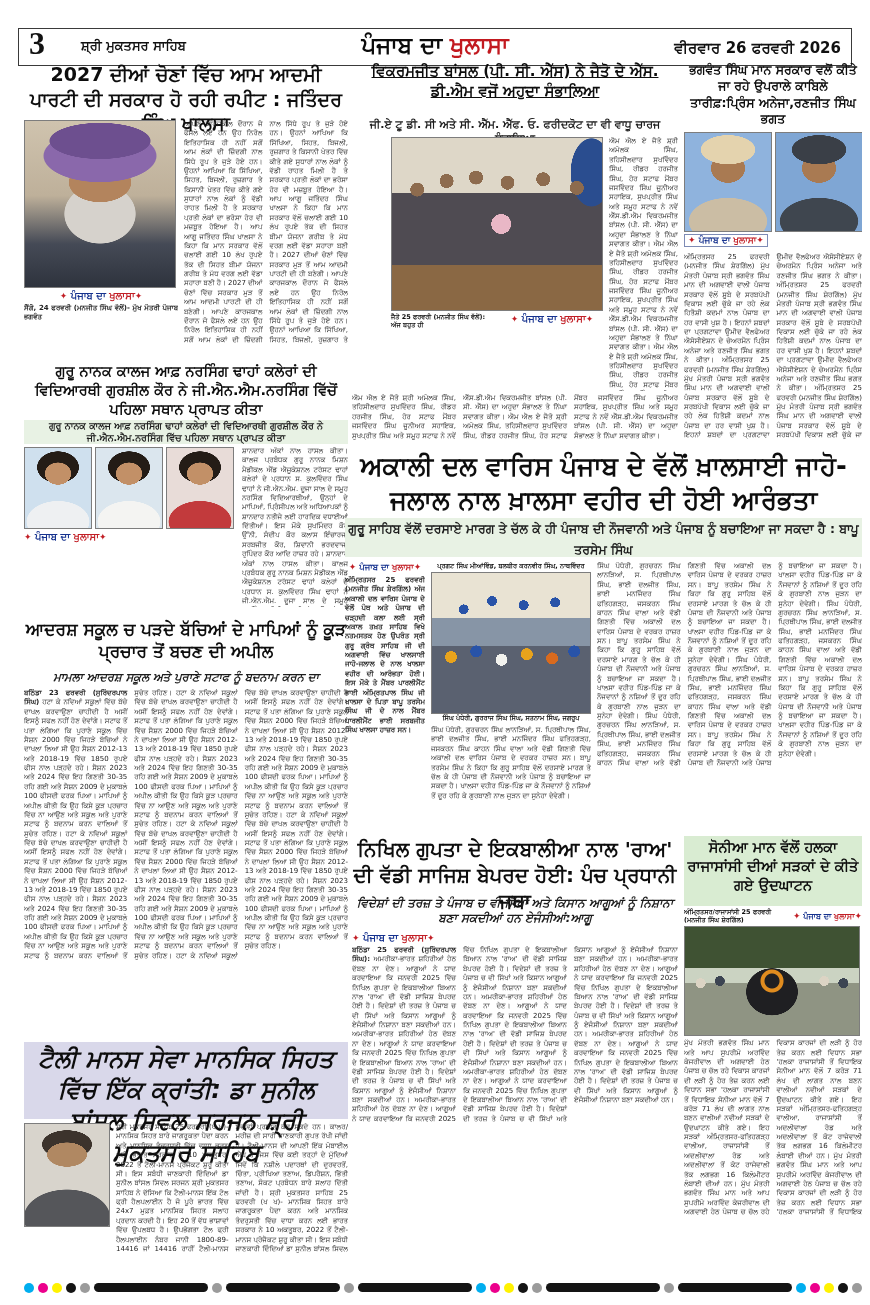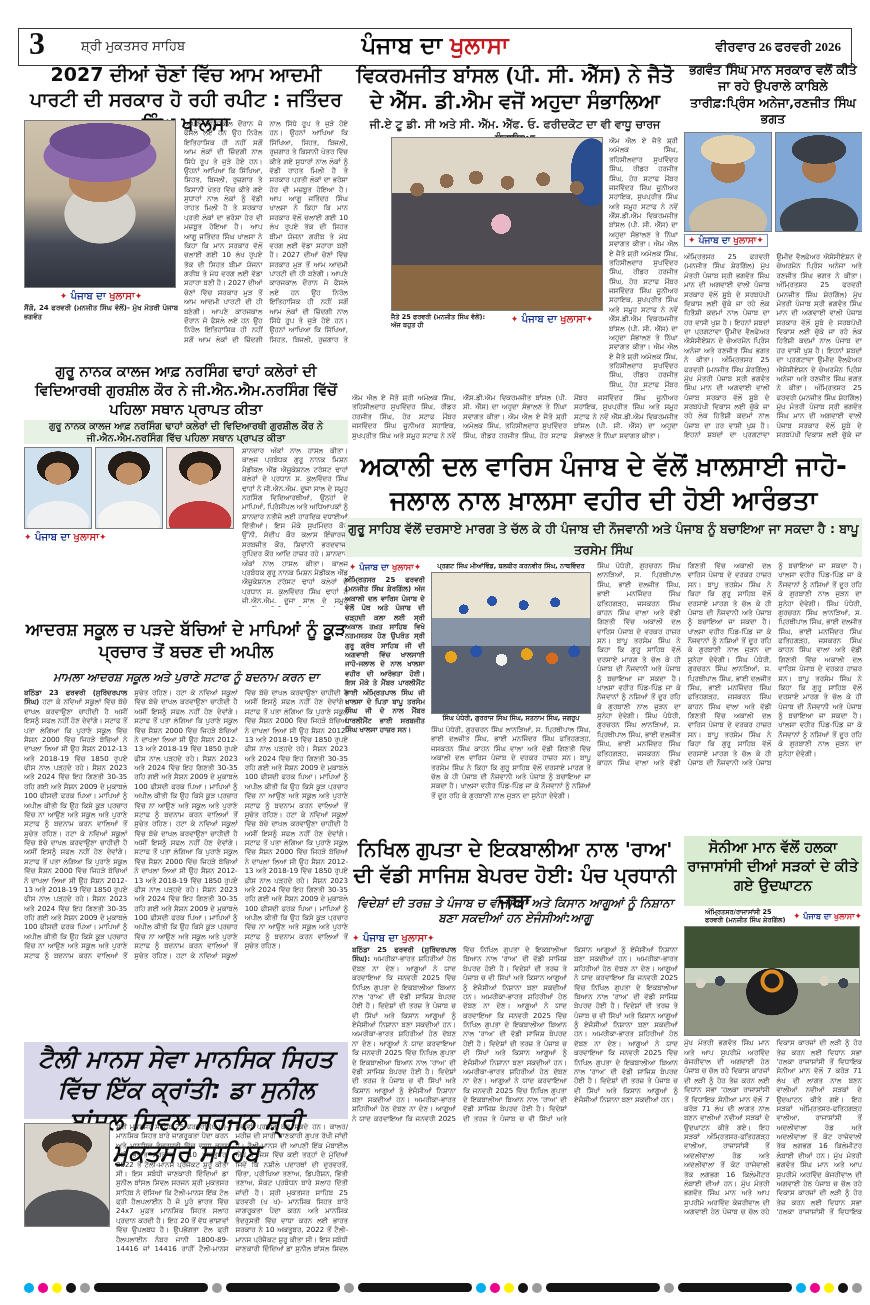--- a/index.html
+++ b/index.html
@@ -3,25 +3,25 @@
 <meta charset="utf-8">
 <style>
   html,body{margin:0;padding:0;background:#ffffff;}
   .page{position:relative;width:870px;height:1305px;background:#fff;overflow:hidden;
         font-family:"DejaVu Sans","Liberation Sans",sans-serif;color:#1c1c1c;}
   
   .masthead{position:absolute;left:18px;top:28px;width:832px;height:36px;
             border:1.5px solid #3a3a3a;background:#fff;}
   .mh-num{position:absolute;left:10px;top:-4px;font-family:"Liberation Serif","DejaVu Serif",serif;
           font-size:32px;font-weight:bold;color:#111;}
-  .mh-ed{position:absolute;left:62px;top:9px;font-size:13px;font-weight:normal;color:#111;}
+  .mh-ed{position:absolute;left:62px;top:9px;font-size:13px;font-weight:bold;color:#111;}
   .mh-title{position:absolute;left:50%;top:3px;transform:translateX(-50%);
             font-size:23px;font-weight:bold;white-space:nowrap;color:#0b0b0b;}
   .mh-title .red{color:#c2191f;}
-  .mh-date{position:absolute;right:10px;top:10px;font-size:13px;font-weight:bold;color:#111;font-family:Liberation Serif, serif;}
+  .mh-date{position:absolute;right:10px;top:10px;font-size:15px;font-weight:bold;color:#111;}
   
   .art{position:absolute;overflow:hidden;}
   .hl{font-weight:bold;text-align:center;color:#0d0d0d;margin:0;line-height:1.3;}
   .sub{font-weight:bold;text-align:center;margin:2px 0;line-height:1.25;}
   .greenbg{background:#e8f2e4;}
   .body-txt{font-size:7px;line-height:1.34;text-align:justify;color:#222;overflow:hidden;}
   .body-txt b{font-weight:bold;}
   .cols-2{column-count:2;column-gap:7px;}
   .cols-3{column-count:3;column-gap:7px;}
   .row{display:flex;gap:6px;align-items:flex-start;}
@@ -159,21 +159,21 @@
 
   <section class="art" style="left:24px;top:1042px;width:324px;height:228px;">
     <h2 class="hl lavender" style="font-size:24px;height:77px;padding:2px 4px;box-sizing:border-box;">ਟੈਲੀ ਮਾਨਸ ਸੇਵਾ ਮਾਨਸਿਕ ਸਿਹਤ ਵਿੱਚ ਇੱਕ ਕ੍ਰਾਂਤੀ: ਡਾ ਸੁਨੀਲ ਬਾਂਸਲ ਸਿਵਲ ਸਰਜਨ ਸ਼੍ਰੀ ਮੁਕਤਸਰ ਸਾਹਿਬ</h2>
     <div class="row" style="margin-top:4px;">
       <div class="ph ph-a4" style="width:84px;height:102px;"></div>
       <div class="body-txt cols-2" style="flex:1;height:132px;">ਸ਼੍ਰੀ ਮੁਕਤਸਰ ਸਾਹਿਬ 25 ਫਰਵਰੀ (ਖ ਖ)- ਮਾਨਸਿਕ ਸਿਹਤ ਬਾਰੇ ਜਾਗਰੂਕਤਾ ਪੈਦਾ ਕਰਨ ਅਤੇ ਮਾਨਸਿਕ ਤੰਦਰੁਸਤੀ ਵਿੱਚ ਵਾਧਾ ਕਰਨ ਲਈ ਭਾਰਤ ਸਰਕਾਰ ਨੇ 10 ਅਕਤੂਬਰ, 2022 ਤੋਂ ਟੈਲੀ-ਮਾਨਸ ਪ੍ਰੋਜੈਕਟ ਸ਼ੁਰੂ ਕੀਤਾ ਸੀ। ਇਸ ਸਬੰਧੀ ਜਾਣਕਾਰੀ ਦਿੰਦਿਆਂ ਡਾ ਸੁਨੀਲ ਬਾਂਸਲ ਸਿਵਲ ਸਰਜਨ ਸ਼੍ਰੀ ਮੁਕਤਸਰ ਸਾਹਿਬ ਨੇ ਦੱਸਿਆ ਕਿ ਟੈਲੀ-ਮਾਨਸ ਇੱਕ ਟੋਲ ਫ੍ਰੀ ਹੈਲਪਲਾਈਨ ਹੈ ਜੋ ਪੂਰੇ ਭਾਰਤ ਵਿੱਚ 24x7 ਮੁਫ਼ਤ ਮਾਨਸਿਕ ਸਿਹਤ ਸਲਾਹ ਪ੍ਰਦਾਨ ਕਰਦੀ ਹੈ। ਇਹ 20 ਤੋਂ ਵੱਧ ਭਾਸ਼ਾਵਾਂ ਵਿੱਚ ਉਪਲਬਧ ਹੈ। ਉਪਭੋਗਤਾ ਟੋਲ ਫ੍ਰੀ ਹੈਲਪਲਾਈਨ ਨੰਬਰ ਜਾਨੀ 1800-89-14416 ਜਾਂ 14416 ਰਾਹੀਂ ਟੈਲੀ-ਮਾਨਸ ਸੇਵਾਵਾਂ ਪ੍ਰਾਪਤ ਕਰ ਸਕਦੇ ਹਨ। ਕਾਲਰ/ਮਰੀਜ਼ ਦੀ ਸਾਰੀ ਜਾਣਕਾਰੀ ਗੁਪਤ ਰੱਖੀ ਜਾਂਦੀ ਹੈ। ਟੈਲੀ-ਮਾਨਸ ਦੀ ਆਪਣੀ ਇੱਕ ਮੋਬਾਈਲ ਐਪ ਹੈ ਜਿਸ ਵਿੱਚ ਕਈ ਤਰ੍ਹਾਂ ਦੇ ਮੁੱਦਿਆਂ ਜਿਵੇਂ ਕਿ ਨਸ਼ੀਲੇ ਪਦਾਰਥਾਂ ਦੀ ਦੁਰਵਰਤੋਂ, ਚਿੰਤਾ, ਪ੍ਰੀਖਿਆ ਤਣਾਅ, ਡਿਪਰੈਸ਼ਨ, ਭਿੱਤੀ ਤਣਾਅ, ਸੰਕਟ ਪ੍ਰਬੰਧਨ ਬਾਰੇ ਸਲਾਹ ਦਿੱਤੀ ਜਾਂਦੀ ਹੈ। ਸ਼੍ਰੀ ਮੁਕਤਸਰ ਸਾਹਿਬ 25 ਫਰਵਰੀ (ਖ ਖ)- ਮਾਨਸਿਕ ਸਿਹਤ ਬਾਰੇ ਜਾਗਰੂਕਤਾ ਪੈਦਾ ਕਰਨ ਅਤੇ ਮਾਨਸਿਕ ਤੰਦਰੁਸਤੀ ਵਿੱਚ ਵਾਧਾ ਕਰਨ ਲਈ ਭਾਰਤ ਸਰਕਾਰ ਨੇ 10 ਅਕਤੂਬਰ, 2022 ਤੋਂ ਟੈਲੀ-ਮਾਨਸ ਪ੍ਰੋਜੈਕਟ ਸ਼ੁਰੂ ਕੀਤਾ ਸੀ। ਇਸ ਸਬੰਧੀ ਜਾਣਕਾਰੀ ਦਿੰਦਿਆਂ ਡਾ ਸੁਨੀਲ ਬਾਂਸਲ ਸਿਵਲ ਸਰਜਨ ਸ਼੍ਰੀ ਮੁਕਤਸਰ ਸਾਹਿਬ ਨੇ ਦੱਸਿਆ ਕਿ ਟੈਲੀ-ਮਾਨਸ ਇੱਕ ਟੋਲ ਫ੍ਰੀ ਹੈਲਪਲਾਈਨ ਹੈ ਜੋ ਪੂਰੇ ਭਾਰਤ ਵਿੱਚ 24x7 ਮੁਫ਼ਤ ਮਾਨਸਿਕ ਸਿਹਤ ਸਲਾਹ ਪ੍ਰਦਾਨ ਕਰਦੀ ਹੈ। ਇਹ 20 ਤੋਂ ਵੱਧ ਭਾਸ਼ਾਵਾਂ ਵਿੱਚ ਉਪਲਬਧ ਹੈ। ਉਪਭੋਗਤਾ ਟੋਲ ਫ੍ਰੀ ਹੈਲਪਲਾਈਨ ਨੰਬਰ ਜਾਨੀ 1800-89-14416 ਜਾਂ 14416 ਰਾਹੀਂ ਟੈਲੀ-ਮਾਨਸ ਸੇਵਾਵਾਂ ਪ੍ਰਾਪਤ ਕਰ ਸਕਦੇ ਹਨ। ਕਾਲਰ/ਮਰੀਜ਼ ਦੀ ਸਾਰੀ ਜਾਣਕਾਰੀ ਗੁਪਤ ਰੱਖੀ ਜਾਂਦੀ ਹੈ। ਟੈਲੀ-ਮਾਨਸ ਦੀ ਆਪਣੀ ਇੱਕ ਮੋਬਾਈਲ ਐਪ ਹੈ ਜਿਸ ਵਿੱਚ ਕਈ ਤਰ੍ਹਾਂ ਦੇ ਮੁੱਦਿਆਂ ਜਿਵੇਂ ਕਿ ਨਸ਼ੀਲੇ ਪਦਾਰਥਾਂ ਦੀ ਦੁਰਵਰਤੋਂ, ਚਿੰਤਾ, ਪ੍ਰੀਖਿਆ ਤਣਾਅ, ਡਿਪਰੈਸ਼ਨ, ਭਿੱਤੀ ਤਣਾਅ, ਸੰਕਟ ਪ੍ਰਬੰਧਨ ਬਾਰੇ ਸਲਾਹ ਦਿੱਤੀ ਜਾਂਦੀ ਹੈ।</div>
     </div>
   </section>
 
   <section class="art" style="left:352px;top:62px;width:326px;height:386px;">
-    <h2 class="hl" style="font-size:20px;height:54px;">ਵਿਕਰਮਜੀਤ ਬਾਂਸਲ (ਪੀ. ਸੀ. ਐੱਸ) ਨੇ ਜੈਤੋ ਦੇ ਐੱਸ. ਡੀ.ਐਮ ਵਜੋਂ ਅਹੁਦਾ ਸੰਭਾਲਿਆ</h2>
+    <h2 class="hl" style="font-size:15px;height:54px;text-decoration:underline;">ਵਿਕਰਮਜੀਤ ਬਾਂਸਲ (ਪੀ. ਸੀ. ਐੱਸ) ਨੇ ਜੈਤੋ ਦੇ ਐੱਸ. ਡੀ.ਐਮ ਵਜੋਂ ਅਹੁਦਾ ਸੰਭਾਲਿਆ</h2>
     <div class="sub" style="font-size:11px;height:16px;">ਜੀ.ਏ ਟੂ ਡੀ. ਸੀ ਅਤੇ ਸੀ. ਐੱਮ. ਐੱਫ. ਓ. ਫਰੀਦਕੋਟ ਦਾ ਵੀ ਵਾਧੂ ਚਾਰਜ ਸੰਭਾਲਿਆ</div>
     <div class="row" style="margin-top:3px;">
       <div style="width:212px;flex:none;margin-left:39px;">
         <div class="ph ph-office" style="width:210px;height:172px;"></div>
         <div class="row" style="margin-top:2px;">
           <div class="cap" style="width:104px;">ਜੈਤੋ 25 ਫਰਵਰੀ (ਮਨਜੀਤ ਸਿੰਘ ਵੱਲੋਂ): ਅੱਜ ਬਹੁਤ ਹੀ</div>
           <div class="badge" style="flex:1;"><span class="bstar">✦</span><span class="bblue"> ਪੰਜਾਬ ਦਾ </span><span class="bred">ਖੁਲਾਸਾ</span><span class="bstar">✦</span></div>
         </div>
       </div>
       <div class="body-txt" style="flex:1;height:254px;">ਐਮ ਐਲ ਏ ਜੈਤੋ ਸ਼੍ਰੀ ਅਮੋਲਕ ਸਿੰਘ, ਤਹਿਸੀਲਦਾਰ ਸੁਖਵਿੰਦਰ ਸਿੰਘ, ਰੀਡਰ ਹਰਜੀਤ ਸਿੰਘ, ਹੋਰ ਸਟਾਫ ਮੈਂਬਰ ਜਸਵਿੰਦਰ ਸਿੰਘ ਜੂਨੀਅਰ ਸਹਾਇਕ, ਸੁਖਪ੍ਰੀਤ ਸਿੰਘ ਅਤੇ ਸਮੂਹ ਸਟਾਫ ਨੇ ਨਵੇਂ ਐੱਸ.ਡੀ.ਐਮ ਵਿਕਰਮਜੀਤ ਬਾਂਸਲ (ਪੀ. ਸੀ. ਐੱਸ) ਦਾ ਅਹੁਦਾ ਸੰਭਾਲਣ ਤੇ ਨਿੱਘਾ ਸਵਾਗਤ ਕੀਤਾ। ਐਮ ਐਲ ਏ ਜੈਤੋ ਸ਼੍ਰੀ ਅਮੋਲਕ ਸਿੰਘ, ਤਹਿਸੀਲਦਾਰ ਸੁਖਵਿੰਦਰ ਸਿੰਘ, ਰੀਡਰ ਹਰਜੀਤ ਸਿੰਘ, ਹੋਰ ਸਟਾਫ ਮੈਂਬਰ ਜਸਵਿੰਦਰ ਸਿੰਘ ਜੂਨੀਅਰ ਸਹਾਇਕ, ਸੁਖਪ੍ਰੀਤ ਸਿੰਘ ਅਤੇ ਸਮੂਹ ਸਟਾਫ ਨੇ ਨਵੇਂ ਐੱਸ.ਡੀ.ਐਮ ਵਿਕਰਮਜੀਤ ਬਾਂਸਲ (ਪੀ. ਸੀ. ਐੱਸ) ਦਾ ਅਹੁਦਾ ਸੰਭਾਲਣ ਤੇ ਨਿੱਘਾ ਸਵਾਗਤ ਕੀਤਾ। ਐਮ ਐਲ ਏ ਜੈਤੋ ਸ਼੍ਰੀ ਅਮੋਲਕ ਸਿੰਘ, ਤਹਿਸੀਲਦਾਰ ਸੁਖਵਿੰਦਰ ਸਿੰਘ, ਰੀਡਰ ਹਰਜੀਤ ਸਿੰਘ, ਹੋਰ ਸਟਾਫ ਮੈਂਬਰ ਜਸਵਿੰਦਰ ਸਿੰਘ ਜੂਨੀਅਰ ਸਹਾਇਕ, ਸੁਖਪ੍ਰੀਤ ਸਿੰਘ ਅਤੇ ਸਮੂਹ ਸਟਾਫ ਨੇ ਨਵੇਂ ਐੱਸ.ਡੀ.ਐਮ ਵਿਕਰਮਜੀਤ ਬਾਂਸਲ (ਪੀ. ਸੀ. ਐੱਸ) ਦਾ ਅਹੁਦਾ ਸੰਭਾਲਣ ਤੇ ਨਿੱਘਾ ਸਵਾਗਤ ਕੀਤਾ।</div>
@@ -215,21 +215,21 @@
       <div class="ph ph-p1" style="width:86px;height:98px;"></div>
       <div class="ph ph-p2" style="width:86px;height:98px;"></div>
     </div>
     <div class="badge badge-box" style="margin:2px 0;font-size:9px;"><span class="bstar">✦</span><span class="bblue"> ਪੰਜਾਬ ਦਾ </span><span class="bred">ਖੁਲਾਸਾ</span><span class="bstar">✦</span></div>
     <div class="body-txt cols-2" style="height:194px;">ਅੰਮ੍ਰਿਤਸਰ 25 ਫਰਵਰੀ (ਮਨਜੀਤ ਸਿੰਘ ਸ਼ੇਰਗਿੱਲ) ਮੁੱਖ ਮੰਤਰੀ ਪੰਜਾਬ ਸ੍ਰੀ ਭਗਵੰਤ ਸਿੰਘ ਮਾਨ ਦੀ ਅਗਵਾਈ ਵਾਲੀ ਪੰਜਾਬ ਸਰਕਾਰ ਵੱਲੋਂ ਸੂਬੇ ਦੇ ਸਰਬਪੱਖੀ ਵਿਕਾਸ ਲਈ ਚੁੱਕੇ ਜਾ ਰਹੇ ਲੋਕ ਹਿਤੈਸ਼ੀ ਕਦਮਾਂ ਨਾਲ ਪੰਜਾਬ ਦਾ ਹਰ ਵਾਸੀ ਖੁਸ਼ ਹੈ। ਇਹਨਾਂ ਸ਼ਬਦਾਂ ਦਾ ਪ੍ਰਗਟਾਵਾ ਉਮੀਦ ਵੈਲਫੇਅਰ ਐਸੋਸੀਏਸ਼ਨ ਦੇ ਚੇਅਰਮੈਨ ਪ੍ਰਿੰਸ ਅਨੇਜਾ ਅਤੇ ਰਣਜੀਤ ਸਿੰਘ ਭਗਤ ਨੇ ਕੀਤਾ। ਅੰਮ੍ਰਿਤਸਰ 25 ਫਰਵਰੀ (ਮਨਜੀਤ ਸਿੰਘ ਸ਼ੇਰਗਿੱਲ) ਮੁੱਖ ਮੰਤਰੀ ਪੰਜਾਬ ਸ੍ਰੀ ਭਗਵੰਤ ਸਿੰਘ ਮਾਨ ਦੀ ਅਗਵਾਈ ਵਾਲੀ ਪੰਜਾਬ ਸਰਕਾਰ ਵੱਲੋਂ ਸੂਬੇ ਦੇ ਸਰਬਪੱਖੀ ਵਿਕਾਸ ਲਈ ਚੁੱਕੇ ਜਾ ਰਹੇ ਲੋਕ ਹਿਤੈਸ਼ੀ ਕਦਮਾਂ ਨਾਲ ਪੰਜਾਬ ਦਾ ਹਰ ਵਾਸੀ ਖੁਸ਼ ਹੈ। ਇਹਨਾਂ ਸ਼ਬਦਾਂ ਦਾ ਪ੍ਰਗਟਾਵਾ ਉਮੀਦ ਵੈਲਫੇਅਰ ਐਸੋਸੀਏਸ਼ਨ ਦੇ ਚੇਅਰਮੈਨ ਪ੍ਰਿੰਸ ਅਨੇਜਾ ਅਤੇ ਰਣਜੀਤ ਸਿੰਘ ਭਗਤ ਨੇ ਕੀਤਾ। ਅੰਮ੍ਰਿਤਸਰ 25 ਫਰਵਰੀ (ਮਨਜੀਤ ਸਿੰਘ ਸ਼ੇਰਗਿੱਲ) ਮੁੱਖ ਮੰਤਰੀ ਪੰਜਾਬ ਸ੍ਰੀ ਭਗਵੰਤ ਸਿੰਘ ਮਾਨ ਦੀ ਅਗਵਾਈ ਵਾਲੀ ਪੰਜਾਬ ਸਰਕਾਰ ਵੱਲੋਂ ਸੂਬੇ ਦੇ ਸਰਬਪੱਖੀ ਵਿਕਾਸ ਲਈ ਚੁੱਕੇ ਜਾ ਰਹੇ ਲੋਕ ਹਿਤੈਸ਼ੀ ਕਦਮਾਂ ਨਾਲ ਪੰਜਾਬ ਦਾ ਹਰ ਵਾਸੀ ਖੁਸ਼ ਹੈ। ਇਹਨਾਂ ਸ਼ਬਦਾਂ ਦਾ ਪ੍ਰਗਟਾਵਾ ਉਮੀਦ ਵੈਲਫੇਅਰ ਐਸੋਸੀਏਸ਼ਨ ਦੇ ਚੇਅਰਮੈਨ ਪ੍ਰਿੰਸ ਅਨੇਜਾ ਅਤੇ ਰਣਜੀਤ ਸਿੰਘ ਭਗਤ ਨੇ ਕੀਤਾ। ਅੰਮ੍ਰਿਤਸਰ 25 ਫਰਵਰੀ (ਮਨਜੀਤ ਸਿੰਘ ਸ਼ੇਰਗਿੱਲ) ਮੁੱਖ ਮੰਤਰੀ ਪੰਜਾਬ ਸ੍ਰੀ ਭਗਵੰਤ ਸਿੰਘ ਮਾਨ ਦੀ ਅਗਵਾਈ ਵਾਲੀ ਪੰਜਾਬ ਸਰਕਾਰ ਵੱਲੋਂ ਸੂਬੇ ਦੇ ਸਰਬਪੱਖੀ ਵਿਕਾਸ ਲਈ ਚੁੱਕੇ ਜਾ ਰਹੇ ਲੋਕ ਹਿਤੈਸ਼ੀ ਕਦਮਾਂ ਨਾਲ ਪੰਜਾਬ ਦਾ ਹਰ ਵਾਸੀ ਖੁਸ਼ ਹੈ। ਇਹਨਾਂ ਸ਼ਬਦਾਂ ਦਾ ਪ੍ਰਗਟਾਵਾ ਉਮੀਦ ਵੈਲਫੇਅਰ ਐਸੋਸੀਏਸ਼ਨ ਦੇ ਚੇਅਰਮੈਨ ਪ੍ਰਿੰਸ ਅਨੇਜਾ ਅਤੇ ਰਣਜੀਤ ਸਿੰਘ ਭਗਤ ਨੇ ਕੀਤਾ।</div>
   </section>
 
   <section class="art" style="left:684px;top:836px;width:178px;height:432px;">
     <h2 class="hl c2-green" style="font-size:14.5px;height:68px;padding-top:2px;">ਸੋਨੀਆ ਮਾਨ ਵੱਲੋਂ ਹਲਕਾ ਰਾਜਾਸਾਂਸੀ ਦੀਆਂ ਸੜਕਾਂ ਦੇ ਕੀਤੇ ਗਏ ਉਦਘਾਟਨ</h2>
     <div class="row" style="align-items:center;margin:2px 0;">
-      <span class="cap" style="flex:1;margin-left:21px;">ਅੰਮ੍ਰਿਤਸਰ/ਰਾਜਾਸਾਂਸੀ 25 ਫਰਵਰੀ (ਮਨਜੀਤ ਸਿੰਘ ਸ਼ੇਰਗਿੱਲ)</span>
+      <span class="cap" style="flex:1;">ਅੰਮ੍ਰਿਤਸਰ/ਰਾਜਾਸਾਂਸੀ 25 ਫਰਵਰੀ (ਮਨਜੀਤ ਸਿੰਘ ਸ਼ੇਰਗਿੱਲ)</span>
       <span class="badge" style="font-size:8px;"><span class="bstar">✦</span><span class="bblue"> ਪੰਜਾਬ ਦਾ </span><span class="bred">ਖੁਲਾਸਾ</span><span class="bstar">✦</span></span>
     </div>
     <div class="ph ph-c2" style="width:174px;height:108px;"></div>
     <div class="body-txt cols-2" style="height:182px;margin-top:3px;">ਮੁੱਖ ਮੰਤਰੀ ਭਗਵੰਤ ਸਿੰਘ ਮਾਨ ਅਤੇ ਆਪ ਸੁਪਰੀਮੋ ਅਰਵਿੰਦ ਕੇਜਰੀਵਾਲ ਦੀ ਅਗਵਾਈ ਹੇਠ ਪੰਜਾਬ ਚ ਚੱਲ ਰਹੇ ਵਿਕਾਸ ਕਾਰਜਾਂ ਦੀ ਲੜੀ ਨੂੰ ਹੋਰ ਤੇਜ਼ ਕਰਨ ਲਈ ਵਿਧਾਨ ਸਭਾ 'ਹਲਕਾ ਰਾਜਾਸਾਂਸੀ ਤੋਂ ਵਿਧਾਇਕ ਸੋਨੀਆ ਮਾਨ ਵੱਲੋਂ 7 ਕਰੋੜ 71 ਲੱਖ ਦੀ ਲਾਗਤ ਨਾਲ ਬਣਨ ਵਾਲੀਆਂ ਨਵੀਆਂ ਸੜਕਾਂ ਦੇ ਉਦਘਾਟਨ ਕੀਤੇ ਗਏ। ਇਹ ਸੜਕਾਂ ਅੰਮ੍ਰਿਤਸਰ-ਫਤਿਹਗੜ੍ਹ ਵਾਲੀਆ, ਰਾਜਾਸਾਂਸੀ ਤੋਂ ਅਦਲੀਵਾਲਾ ਰੋਡ ਅਤੇ ਅਦਲੀਵਾਲਾ ਤੋਂ ਕੋਟ ਰਾਜੇਵਾਲੀ ਤੱਕ ਲਗਭਗ 16 ਕਿਲੋਮੀਟਰ ਲੰਬਾਈ ਦੀਆਂ ਹਨ। ਮੁੱਖ ਮੰਤਰੀ ਭਗਵੰਤ ਸਿੰਘ ਮਾਨ ਅਤੇ ਆਪ ਸੁਪਰੀਮੋ ਅਰਵਿੰਦ ਕੇਜਰੀਵਾਲ ਦੀ ਅਗਵਾਈ ਹੇਠ ਪੰਜਾਬ ਚ ਚੱਲ ਰਹੇ ਵਿਕਾਸ ਕਾਰਜਾਂ ਦੀ ਲੜੀ ਨੂੰ ਹੋਰ ਤੇਜ਼ ਕਰਨ ਲਈ ਵਿਧਾਨ ਸਭਾ 'ਹਲਕਾ ਰਾਜਾਸਾਂਸੀ ਤੋਂ ਵਿਧਾਇਕ ਸੋਨੀਆ ਮਾਨ ਵੱਲੋਂ 7 ਕਰੋੜ 71 ਲੱਖ ਦੀ ਲਾਗਤ ਨਾਲ ਬਣਨ ਵਾਲੀਆਂ ਨਵੀਆਂ ਸੜਕਾਂ ਦੇ ਉਦਘਾਟਨ ਕੀਤੇ ਗਏ। ਇਹ ਸੜਕਾਂ ਅੰਮ੍ਰਿਤਸਰ-ਫਤਿਹਗੜ੍ਹ ਵਾਲੀਆ, ਰਾਜਾਸਾਂਸੀ ਤੋਂ ਅਦਲੀਵਾਲਾ ਰੋਡ ਅਤੇ ਅਦਲੀਵਾਲਾ ਤੋਂ ਕੋਟ ਰਾਜੇਵਾਲੀ ਤੱਕ ਲਗਭਗ 16 ਕਿਲੋਮੀਟਰ ਲੰਬਾਈ ਦੀਆਂ ਹਨ। ਮੁੱਖ ਮੰਤਰੀ ਭਗਵੰਤ ਸਿੰਘ ਮਾਨ ਅਤੇ ਆਪ ਸੁਪਰੀਮੋ ਅਰਵਿੰਦ ਕੇਜਰੀਵਾਲ ਦੀ ਅਗਵਾਈ ਹੇਠ ਪੰਜਾਬ ਚ ਚੱਲ ਰਹੇ ਵਿਕਾਸ ਕਾਰਜਾਂ ਦੀ ਲੜੀ ਨੂੰ ਹੋਰ ਤੇਜ਼ ਕਰਨ ਲਈ ਵਿਧਾਨ ਸਭਾ 'ਹਲਕਾ ਰਾਜਾਸਾਂਸੀ ਤੋਂ ਵਿਧਾਇਕ ਸੋਨੀਆ ਮਾਨ ਵੱਲੋਂ 7 ਕਰੋੜ 71 ਲੱਖ ਦੀ ਲਾਗਤ ਨਾਲ ਬਣਨ ਵਾਲੀਆਂ ਨਵੀਆਂ ਸੜਕਾਂ ਦੇ ਉਦਘਾਟਨ ਕੀਤੇ ਗਏ। ਇਹ ਸੜਕਾਂ ਅੰਮ੍ਰਿਤਸਰ-ਫਤਿਹਗੜ੍ਹ ਵਾਲੀਆ, ਰਾਜਾਸਾਂਸੀ ਤੋਂ ਅਦਲੀਵਾਲਾ ਰੋਡ ਅਤੇ ਅਦਲੀਵਾਲਾ ਤੋਂ ਕੋਟ ਰਾਜੇਵਾਲੀ ਤੱਕ ਲਗਭਗ 16 ਕਿਲੋਮੀਟਰ ਲੰਬਾਈ ਦੀਆਂ ਹਨ।</div>
   </section>
 
   <div id="regstrip">
       <span class="dot" style="background: rgb(0, 174, 239);"></span>
       <span class="dot" style="background: rgb(236, 0, 140);"></span>
       <span class="dot" style="background: rgb(255, 242, 0);"></span>

